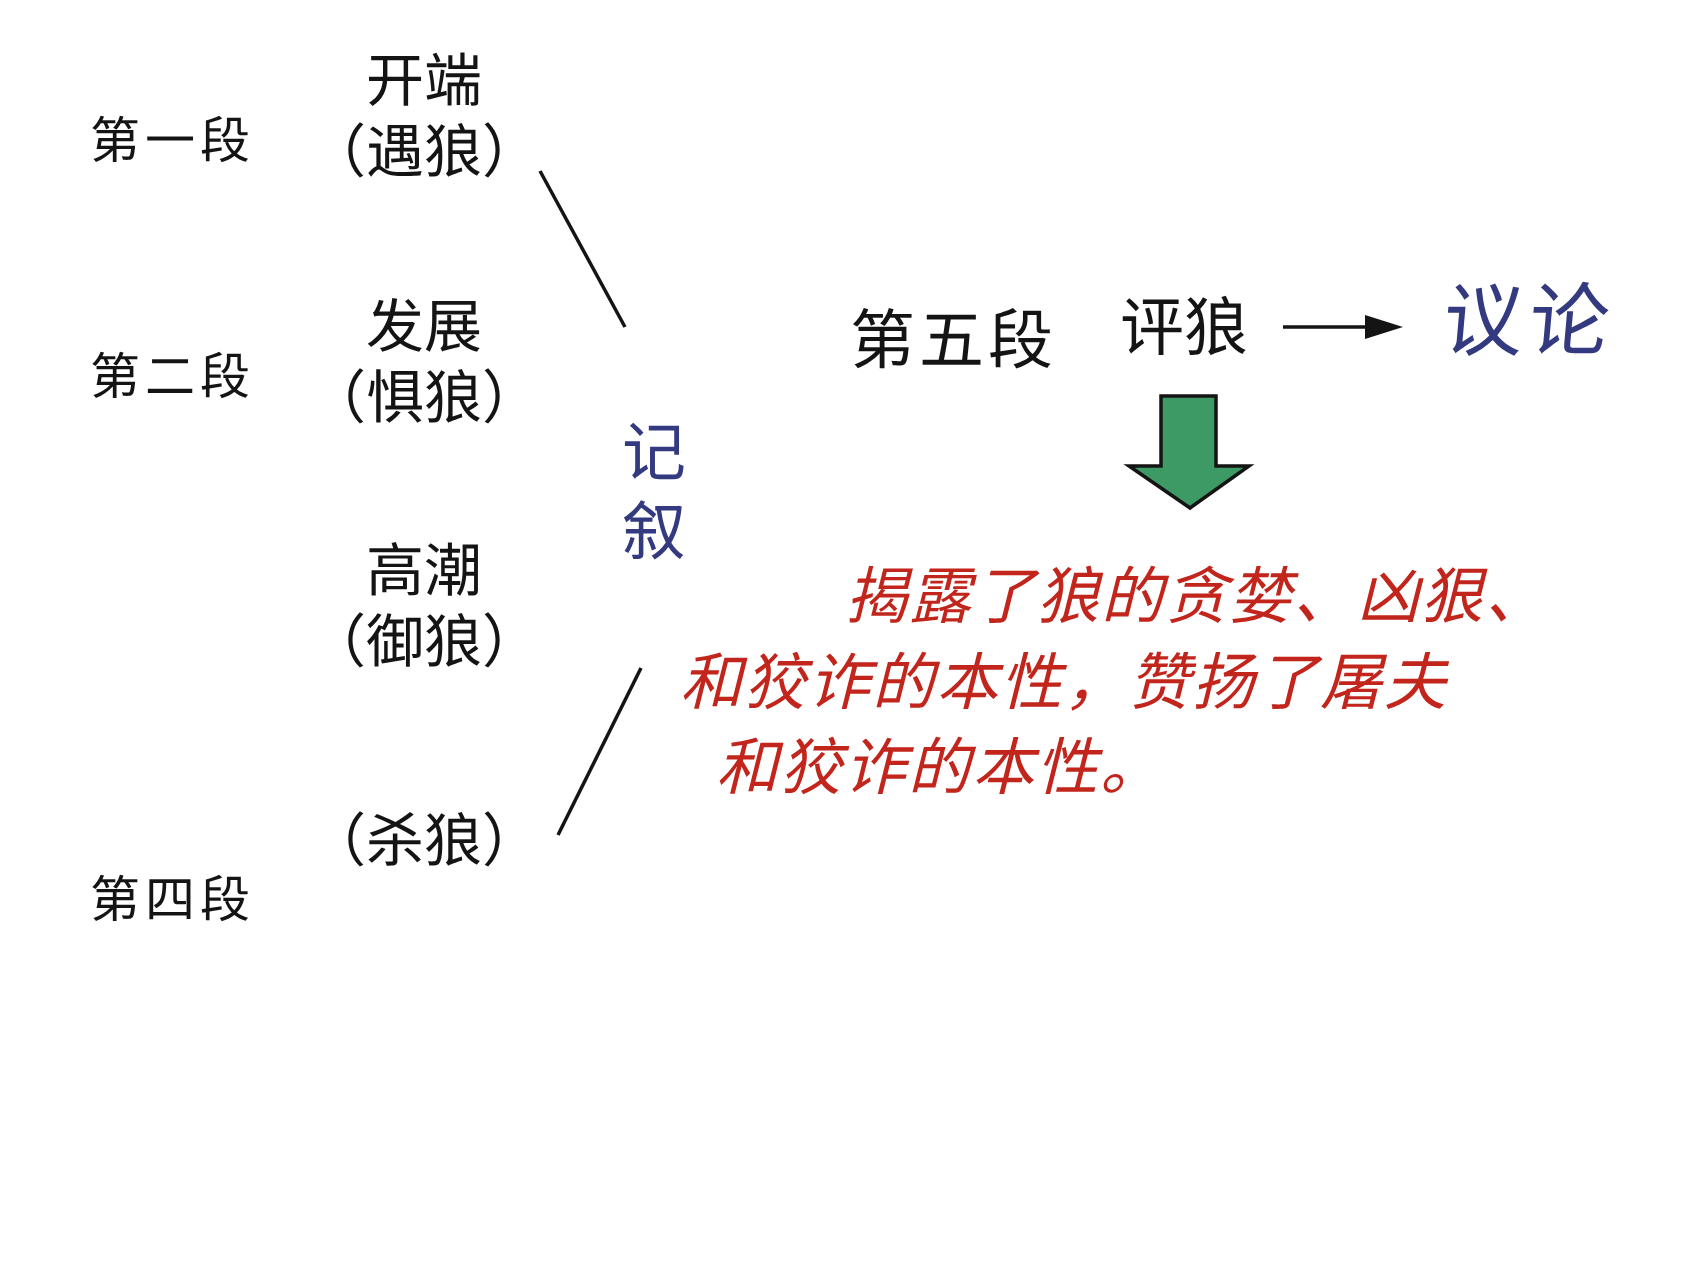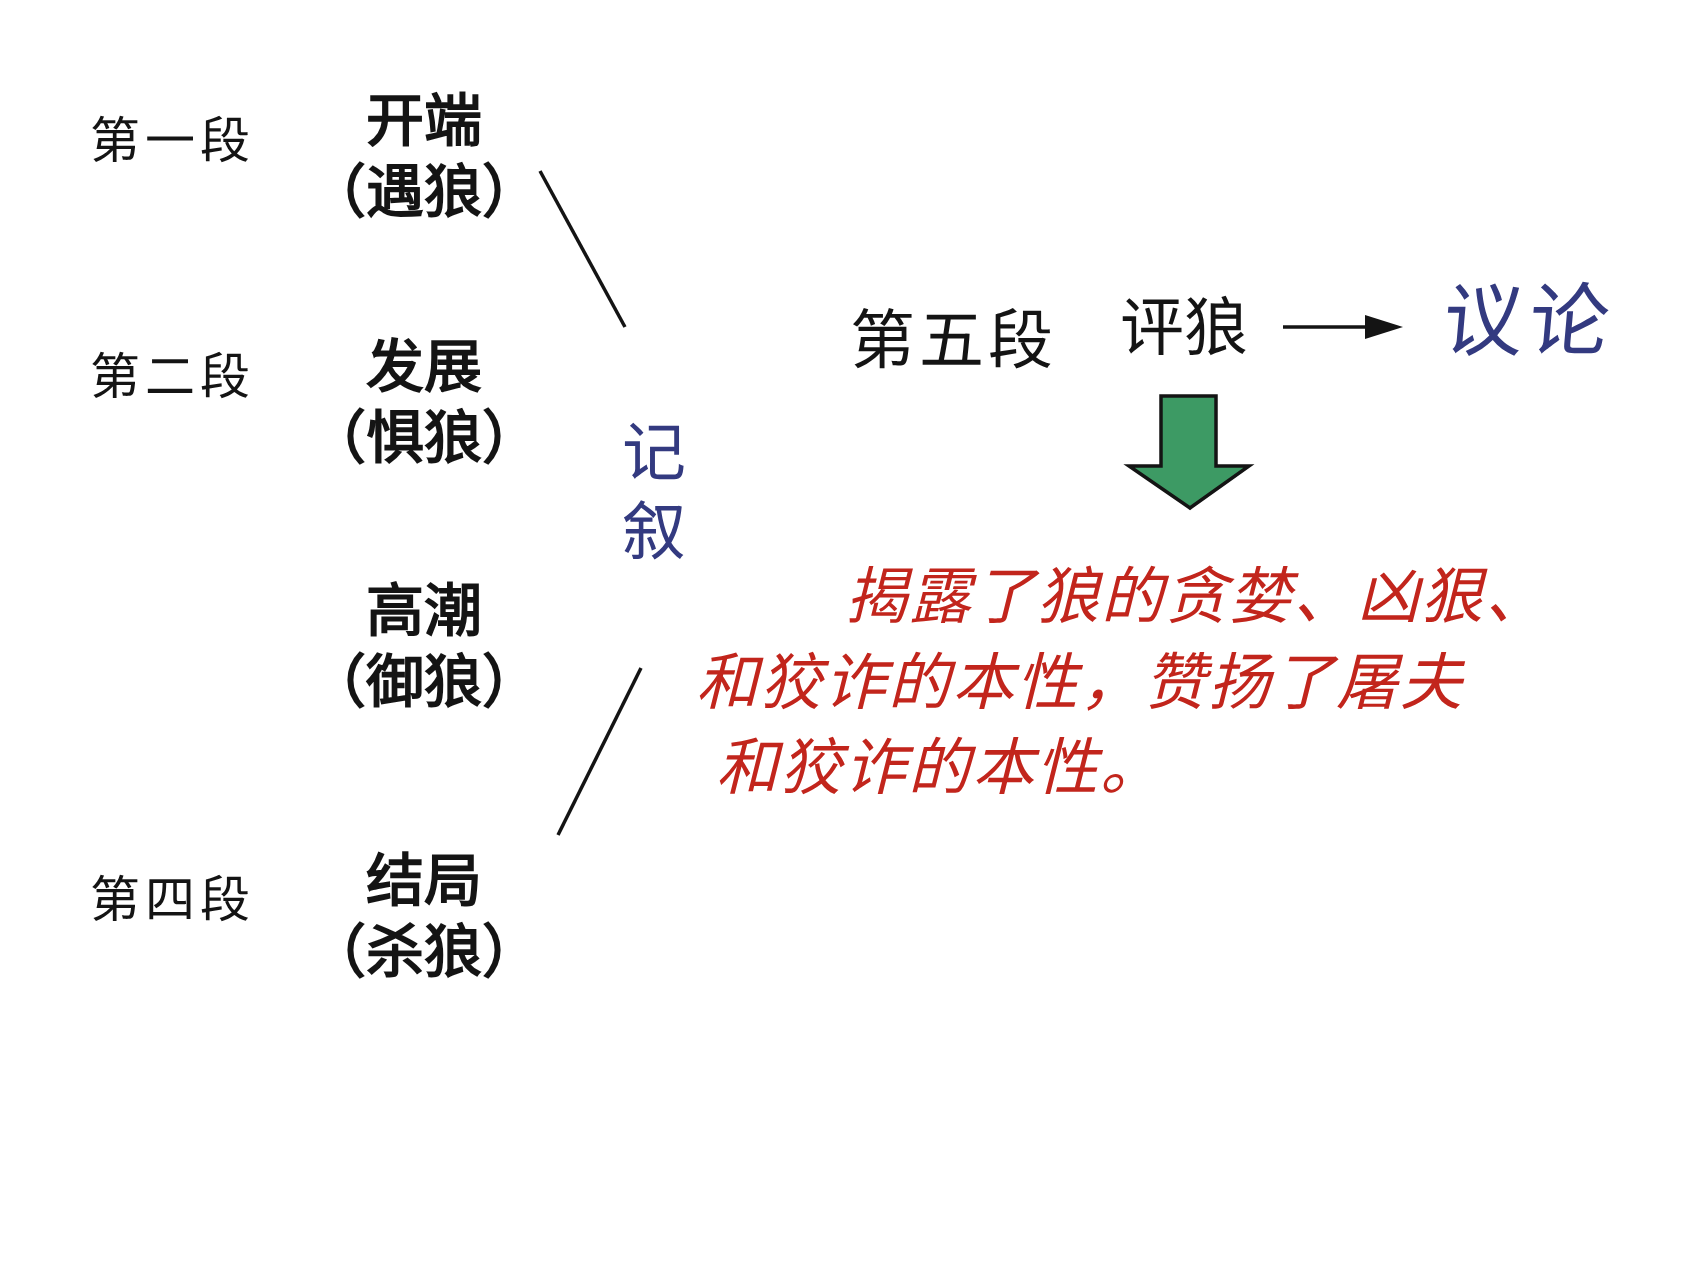--- a/index.html
+++ b/index.html
@@ -20,24 +20,23 @@
   
   .seg-label{
     position:absolute;left:90px;
     font-size:50px;letter-spacing:5px;
     color:var(--ink);white-space:nowrap;
   }
   .t1{top:100px}.t2{top:336px}.t3{top:592px}.t4{top:859px}
   
   .stage{
     position:absolute;left:284px;width:280px;
-    text-align:center;font-weight:bold;
+    text-align:center;font-weight:normal;
     font-size:58px;line-height:71px;
     color:var(--ink);
-    margin-top:40px;
   }
   .s1{top:46px}.s2{top:292px}.s3{top:536px}.s4{top:806px}
   
   .center-vertical{
     position:absolute;left:622px;top:414px;width:70px;
     font-size:64px;line-height:79px;
     color:var(--navy);
     word-break:break-all;text-align:left;
   }
   
@@ -54,21 +53,21 @@
     font-size:80px;letter-spacing:6px;color:var(--navy);
     transform:skewX(-5deg);white-space:nowrap;
   }
   
   .red-line{
     position:absolute;
     font-size:62px;letter-spacing:2px;
     color:var(--red);white-space:nowrap;font-style:italic;
   }
   .r1{left:845px;top:546px}
-  .r2{left:696px;top:632px}
+  .r2{left:680px;top:632px}
   .r3{left:716px;top:717px}
   
   .overlay{position:absolute;left:0;top:0;width:1707px;height:1280px;}
 </style>
 </head>
 <body>
 
 <div class="canvas">
 
   <svg class="overlay" viewBox="0 0 1707 1280" xmlns="http://www.w3.org/2000/svg">
@@ -91,21 +90,20 @@
     <div>（惧狼）</div>
   </div>
 
   <div class="stage s3">
     <div>高潮</div>
     <div>（御狼）</div>
   </div>
 
   <div class="seg-label t4">第四段</div>
   <div class="stage s4">
-    <div>结局</div>
     <div>（杀狼）</div>
   </div>
 
   <div class="center-vertical">记叙</div>
 
   <div class="fifth-label">第五段</div>
   <div class="fifth-stage">评狼</div>
   <div class="fifth-result">议论</div>
 
   <div class="red-line r1">揭露了狼的贪婪、凶狠、</div>

